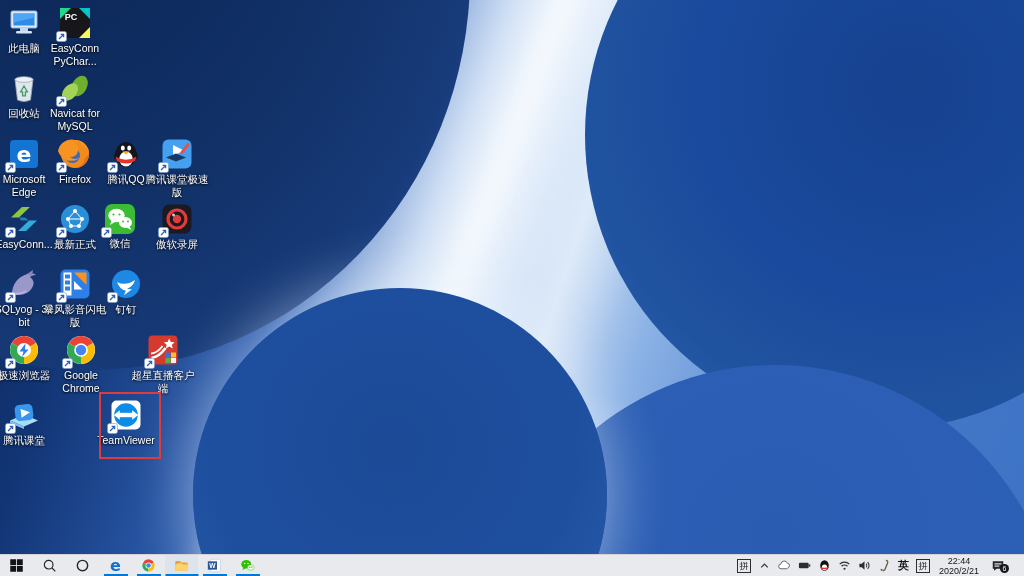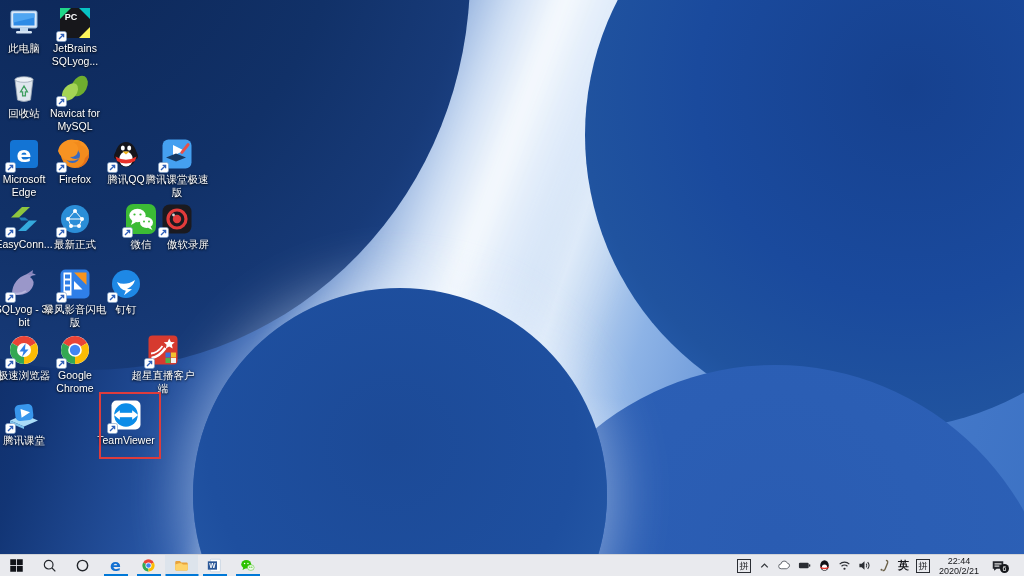--- a/index.html
+++ b/index.html
@@ -104,21 +104,21 @@
             <polygon points="32,32 21,32 32,21" fill="#fcf55a"></polygon>
             <text x="13" y="14" font-size="9" font-weight="bold" fill="#fff" text-anchor="middle" font-family="Liberation Sans,sans-serif">PC</text>
           </svg>
           <div class="sc-badge">
             <svg viewBox="0 0 11 11">
               <rect x="0.5" y="0.5" width="10" height="10" rx="2" fill="#fff" stroke="#7a9cc6" stroke-width="0.6"></rect>
               <path d="M3 8 L7.5 3.5 M4.6 3.3 h3 v3" stroke="#2f5fb8" stroke-width="1.3" fill="none"></path>
             </svg>
           </div>
         </div>
-        <div class="dicon-label">JetBrains SQLyog...</div>
+        <div class="dicon-label">EasyConn PyChar...</div>
       </div>
       <div class="dicon" style="left: -8px; top: 71px;">
         <div class="dicon-img">
           <svg viewBox="0 0 34 34">
             <path d="M8 8.5 L10.5 29 q6.5 3 13 0 L26 8.5 Z" fill="#dfe6ee" stroke="#9aa7b5" stroke-width="0.8"></path>
             <ellipse cx="17" cy="8.5" rx="9" ry="2.8" fill="#eef2f7" stroke="#9aa7b5" stroke-width="0.8"></ellipse>
             <path d="M17 15 l-3.4 5.8 h2 v4 h2.8 v-4 h2 Z" fill="none" stroke="#3f9e5f" stroke-width="1.3"></path>
           </svg>
         </div>
         <div class="dicon-label">回收站</div>
@@ -246,21 +246,21 @@
           </svg>
           <div class="sc-badge">
             <svg viewBox="0 0 11 11">
               <rect x="0.5" y="0.5" width="10" height="10" rx="2" fill="#fff" stroke="#7a9cc6" stroke-width="0.6"></rect>
               <path d="M3 8 L7.5 3.5 M4.6 3.3 h3 v3" stroke="#2f5fb8" stroke-width="1.3" fill="none"></path>
             </svg>
           </div>
         </div>
         <div class="dicon-label">最新正式</div>
       </div>
-      <div class="dicon" style="left: 109px; top: 202px;">
+      <div class="dicon" style="left: 88px; top: 202px; font-family: Liberation Serif, serif;">
         <div class="dicon-img">
           <svg viewBox="0 0 34 34">
             <rect x="2" y="2" width="30" height="30" rx="7" fill="#3cbb35"></rect>
             <ellipse cx="13.5" cy="13.5" rx="8.2" ry="6.8" fill="#fff"></ellipse>
             <polygon points="8.5,18.5 7,23 12.5,19.8" fill="#fff"></polygon>
             <circle cx="10.5" cy="12.5" r="1.1" fill="#3cbb35"></circle>
             <circle cx="16.5" cy="12.5" r="1.1" fill="#3cbb35"></circle>
             <ellipse cx="22.5" cy="20.5" rx="6.5" ry="5.4" fill="#fff"></ellipse>
             <polygon points="26.5,24.5 28.5,28 23.5,25.6" fill="#fff"></polygon>
             <circle cx="20" cy="19.5" r="0.95" fill="#3cbb35"></circle>
@@ -268,21 +268,21 @@
           </svg>
           <div class="sc-badge">
             <svg viewBox="0 0 11 11">
               <rect x="0.5" y="0.5" width="10" height="10" rx="2" fill="#fff" stroke="#7a9cc6" stroke-width="0.6"></rect>
               <path d="M3 8 L7.5 3.5 M4.6 3.3 h3 v3" stroke="#2f5fb8" stroke-width="1.3" fill="none"></path>
             </svg>
           </div>
         </div>
         <div class="dicon-label">微信</div>
       </div>
-      <div class="dicon" style="left: 145px; top: 202px; text-align: right;">
+      <div class="dicon" style="left: 145px; top: 202px;">
         <div class="dicon-img">
           <svg viewBox="0 0 34 34">
             <rect x="2.5" y="2.5" width="29" height="29" rx="7" fill="#1a1a20"></rect>
             <circle cx="17" cy="17" r="9" fill="none" stroke="#e23b3b" stroke-width="3.2"></circle>
             <circle cx="17" cy="17" r="4.2" fill="#e23b3b"></circle>
             <circle cx="13.5" cy="13" r="1.4" fill="#fff" opacity=".8"></circle>
           </svg>
           <div class="sc-badge">
             <svg viewBox="0 0 11 11">
               <rect x="0.5" y="0.5" width="10" height="10" rx="2" fill="#fff" stroke="#7a9cc6" stroke-width="0.6"></rect>
@@ -355,21 +355,21 @@
           </svg>
           <div class="sc-badge">
             <svg viewBox="0 0 11 11">
               <rect x="0.5" y="0.5" width="10" height="10" rx="2" fill="#fff" stroke="#7a9cc6" stroke-width="0.6"></rect>
               <path d="M3 8 L7.5 3.5 M4.6 3.3 h3 v3" stroke="#2f5fb8" stroke-width="1.3" fill="none"></path>
             </svg>
           </div>
         </div>
         <div class="dicon-label">极速浏览器</div>
       </div>
-      <div class="dicon" style="left: 43px; top: 333px; text-align: center;">
+      <div class="dicon" style="left: 49px; top: 333px; text-align: center;">
         <div class="dicon-img">
           <svg viewBox="0 0 34 34">
             <circle cx="17" cy="17" r="14" fill="#fff"></circle>
             <path d="M17 17 L4.9 10 A14 14 0 0 1 29.1 10 Z" fill="#ea4335"></path>
             <path d="M17 17 L4.9 10 A14 14 0 0 0 17 31 Z" fill="#34a853"></path>
             <path d="M17 17 L17 31 A14 14 0 0 0 29.1 10 Z" fill="#fbbc05"></path>
             <circle cx="17" cy="17" r="6.8" fill="#fff"></circle>
             <circle cx="17" cy="17" r="5.2" fill="#4285f4"></circle>
           </svg>
           <div class="sc-badge">

